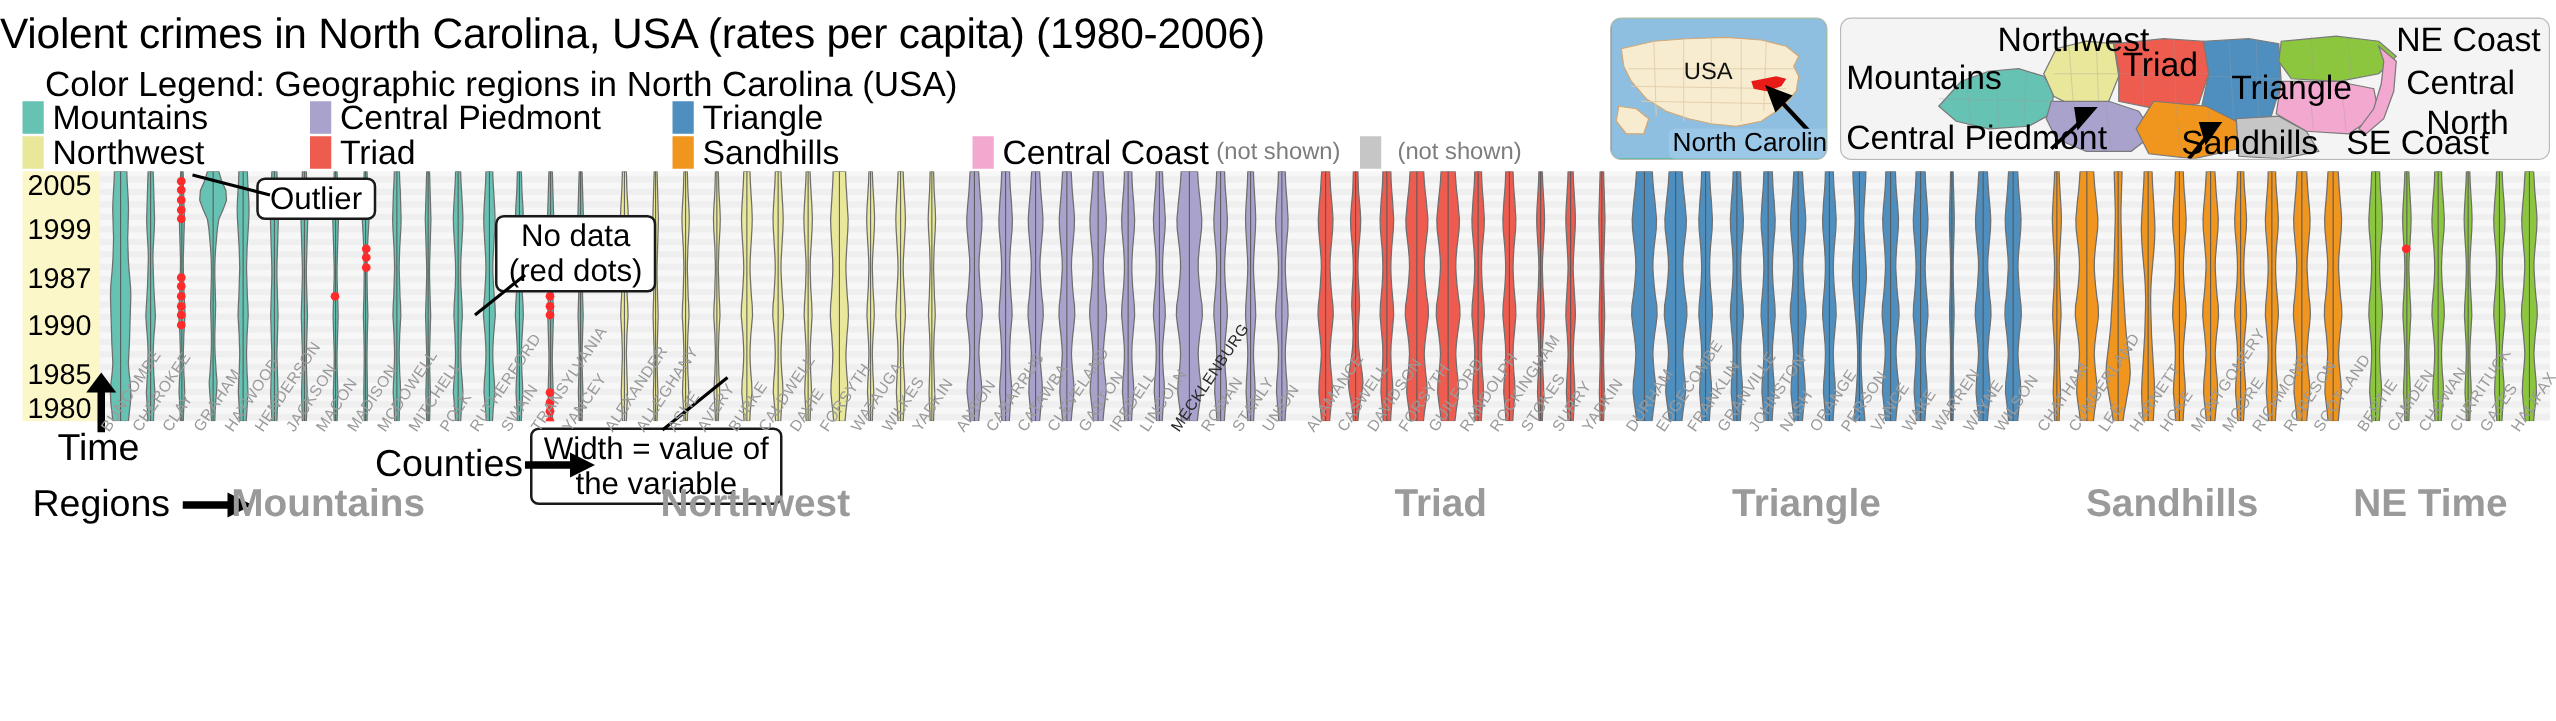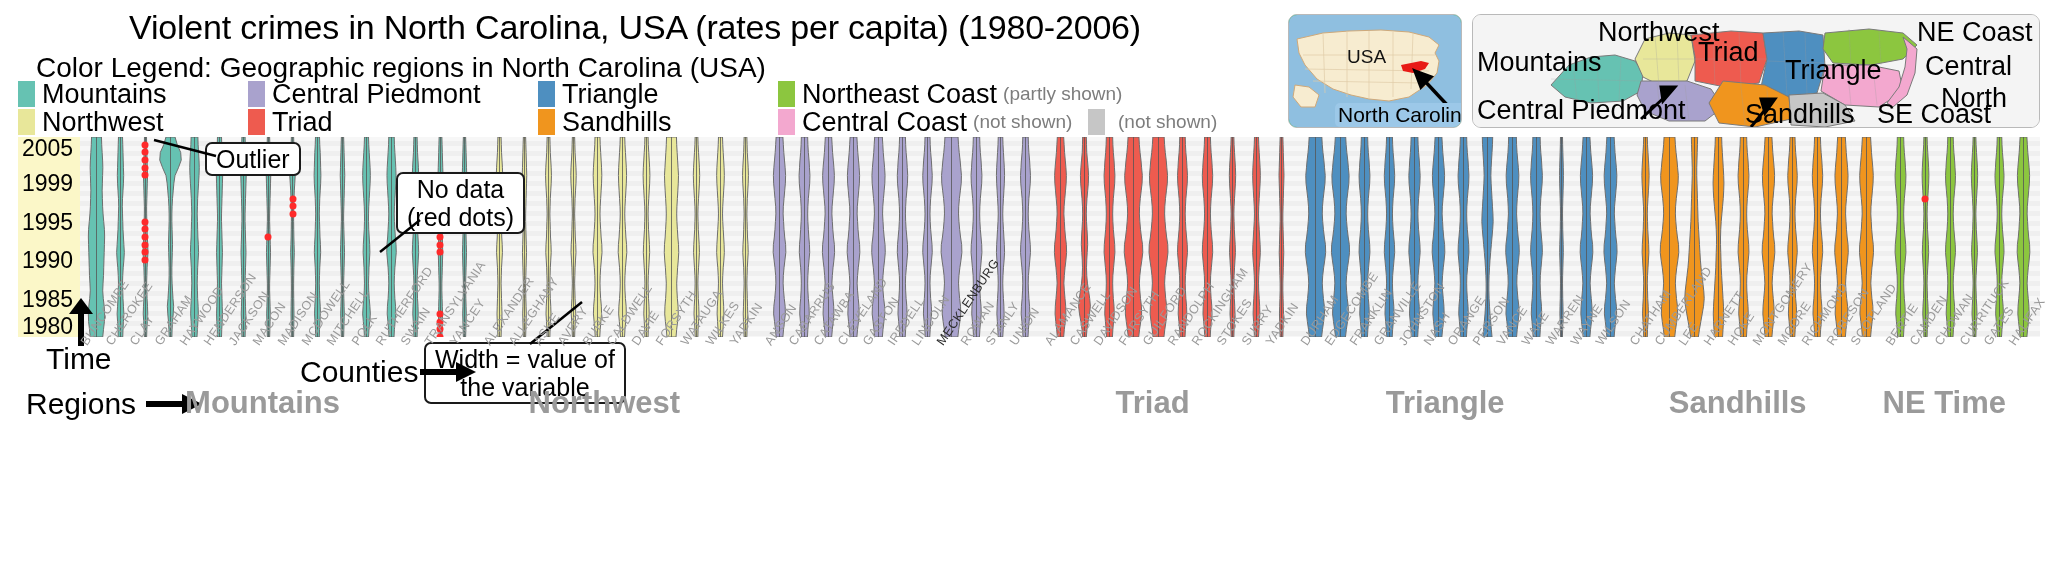--- a/index.html
+++ b/index.html
@@ -1,20 +1,20 @@
 <!DOCTYPE html>
 <html><head>
 <meta charset="utf-8">
 <style>
   html,body{margin:0;padding:0;background:#fff;}
   body{width:2045px;height:577px;overflow:hidden;
        font-family:"Liberation Sans",sans-serif;color:#000;position:relative;}
 
   
-  #title{position:absolute;left:0;top:8px;width:1270px;text-align:center;
+  #title{position:absolute;left:0;top:8px;width:1270px;
          font-size:34px;letter-spacing:-0.2px;white-space:nowrap;}
 
   
   #legend-heading{position:absolute;left:36px;top:52px;font-size:28px;white-space:nowrap;}
   #legend-rows{position:absolute;left:18px;top:80px;width:1270px;}
   .legend-row{display:flex;align-items:center;height:28px;}
   .legend-item{display:flex;align-items:center;white-space:nowrap;}
   .swatch{width:17px;height:26px;display:inline-block;margin-right:7px;flex:0 0 auto;}
   .legend-label{font-size:27px;line-height:27px;}
   .legend-note{font-size:19px;color:#7d7d7d;margin-left:6px;}
@@ -72,25 +72,20 @@
       <span class="swatch" style="background:#66c2b2"></span>
       <span class="legend-label">Mountains</span>
     </div>
     <div class="legend-item" style="width:290px">
       <span class="swatch" style="background:#a9a2cd"></span>
       <span class="legend-label">Central Piedmont</span>
     </div>
     <div class="legend-item" style="width:240px">
       <span class="swatch" style="background:#4e8fc0"></span>
       <span class="legend-label">Triangle</span>
-    </div>
-    <div class="legend-item">
-      <span class="swatch" style="background:#8cc63f"></span>
-      <span class="legend-label">Northeast Coast</span>
-      <span class="legend-note">(partly shown)</span>
     </div>
   </div>
   <div class="legend-row">
     <div class="legend-item" style="width:230px">
       <span class="swatch" style="background:#e8e79a"></span>
       <span class="legend-label">Northwest</span>
     </div>
     <div class="legend-item" style="width:290px">
       <span class="swatch" style="background:#ee5b4f"></span>
       <span class="legend-label">Triad</span>
@@ -200,21 +195,21 @@
   <div class="nc-txt" style="left:468px;top:68px;">North</div>
   <div class="nc-txt" style="left:4px;top:80px;">Central Piedmont</div>
   <div class="nc-txt" style="left:272px;top:84px;">Sandhills</div>
   <div class="nc-txt" style="left:404px;top:84px;">SE Coast</div>
 </div>
 
 <div id="plot">
   <div id="yaxis-band">
       <div class="ytick" style="top: -2px;">2005</div>
       <div class="ytick" style="top: 33.1538px;">1999</div>
-      <div class="ytick" style="top: 71.6154px;">1995</div>
+      <div class="ytick" style="top: 71.6154px;">1987</div>
       <div class="ytick" style="top: 110.077px;">1990</div>
       <div class="ytick" style="top: 148.538px;">1985</div>
       <div class="ytick" style="top: 176px;">1980</div>
     </div>
   <div id="panel">
       <div class="hband" style="top: 4px;"></div>
       <div class="hband" style="top: 14px;"></div>
       <div class="hband" style="top: 24px;"></div>
       <div class="hband" style="top: 34px;"></div>
       <div class="hband" style="top: 44px;"></div>

